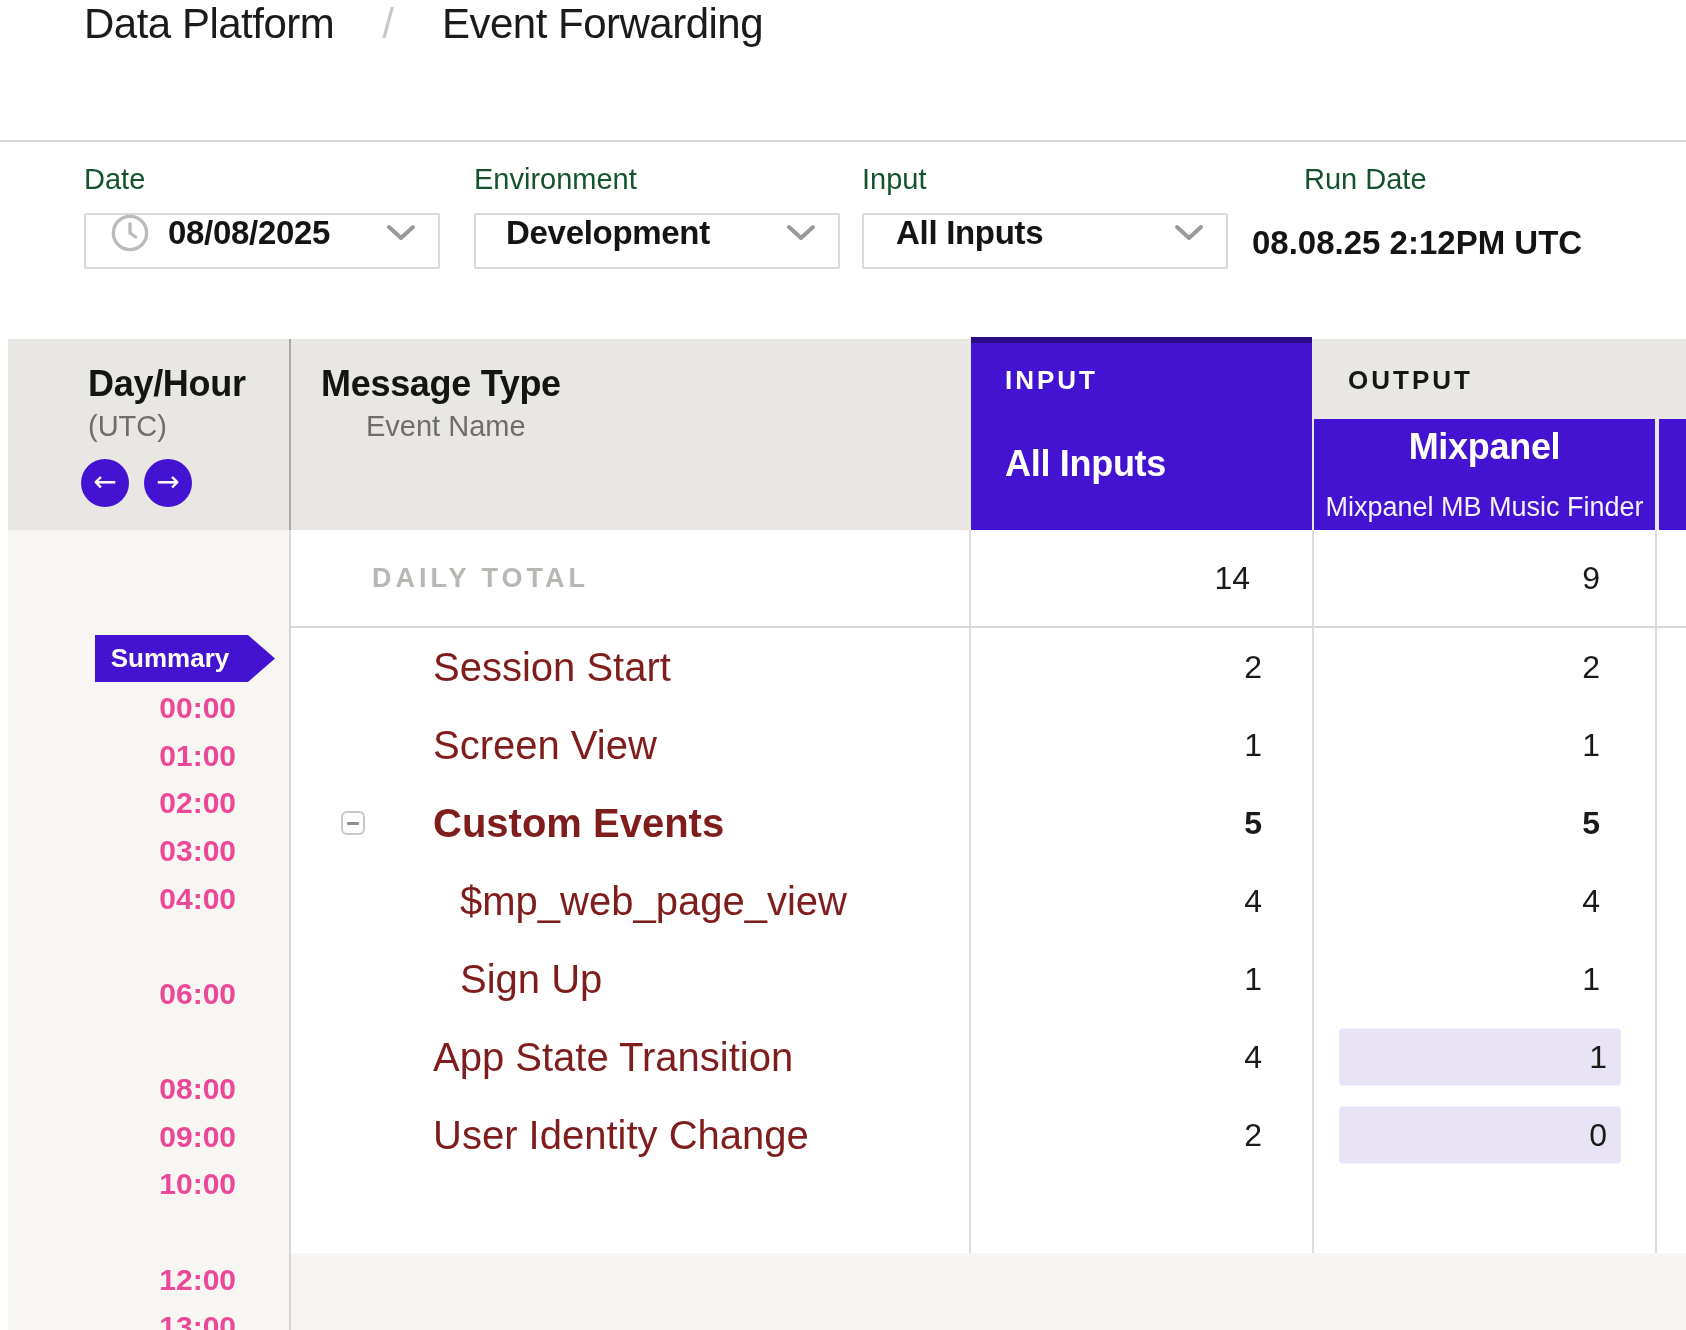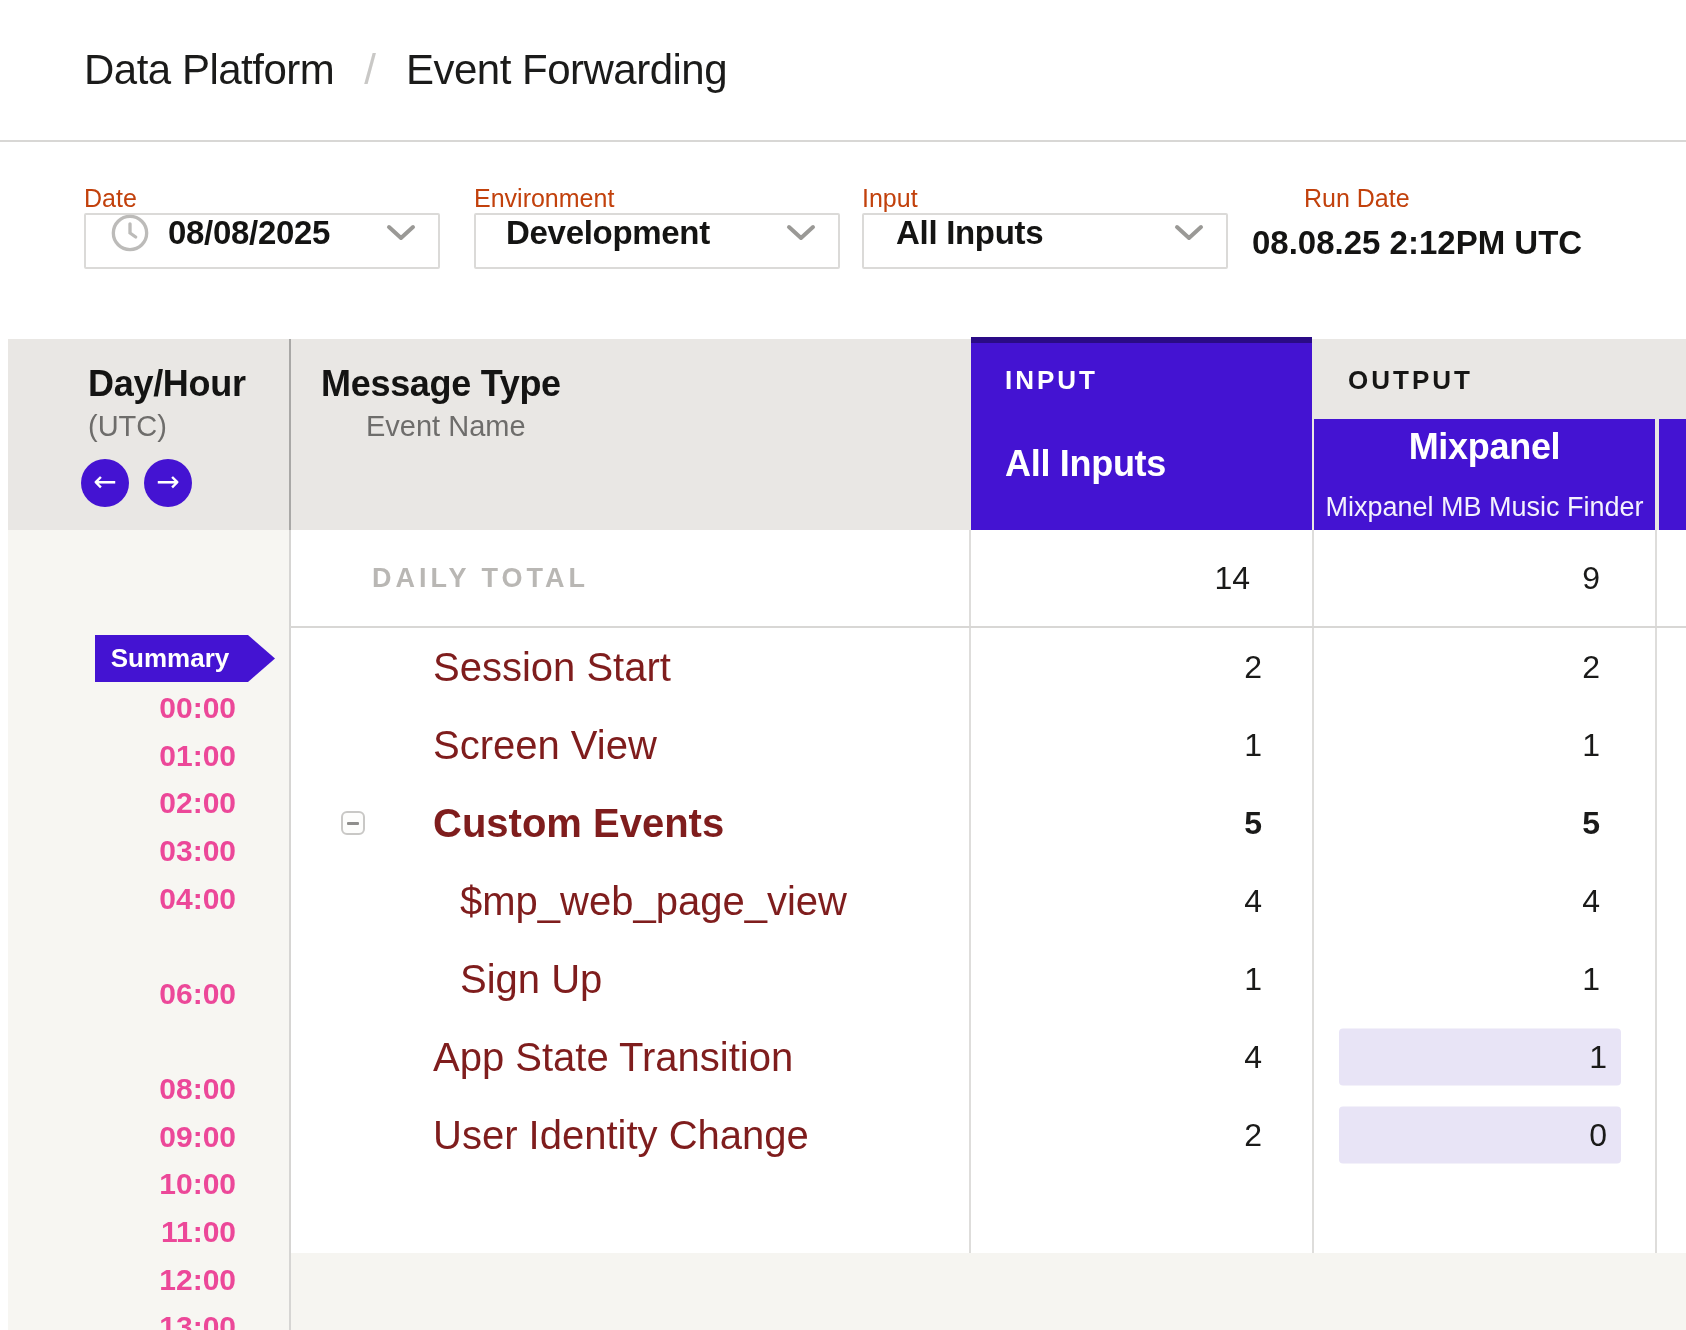--- a/index.html
+++ b/index.html
@@ -4,26 +4,26 @@
 <style>
   html,body{margin:0;padding:0;background:#ffffff;}
   #root{
     position:relative;width:1686px;height:1330px;overflow:hidden;background:#ffffff;
     font-family:"Liberation Sans",sans-serif;color:#1d1d1c;
   }
   .abs{position:absolute;}
 
   
   .top-bar{left:0;top:0;width:1686px;height:140px;background:#fff;border-bottom:2px solid #d8d7d5;}
-  .breadcrumb{left:84px;top:0;height:140px;display:flex;align-items:center;gap:30px;}
+  .breadcrumb{left:84px;top:0;height:140px;display:flex;gap:48px;}
   .crumb{font-size:42px;font-weight:500;color:#1b1b1a;letter-spacing:-0.5px;}
   .crumb-sep{font-size:42px;font-weight:400;color:#c9c8c6;}
 
   
-  .filter-label{top:163px;font-size:25px;color:#c2410c;margin-top:21px;}
+  .filter-label{top:163px;font-size:29px;color:#14532d;}
   .filter-box{top:213px;height:56px;background:#fff;border:2px solid #dbdad8;border-radius:2px;
     display:flex;align-items:center;box-sizing:border-box;padding:0 22px 16px 24px;cursor:pointer;}
   .filter-value{font-size:33px;font-weight:700;color:#141413;letter-spacing:-0.3px;}
   .chev{margin-left:auto;display:flex;align-items:center;}
   .run-date-value{left:1252px;top:224px;font-size:33px;font-weight:700;color:#141413;}
 
   
   .header-band{left:8px;top:339px;width:1678px;height:191px;background:#e9e7e4;}
   .hdr-title{font-size:36px;font-weight:700;color:#141413;letter-spacing:-0.3px;}
   .hdr-sub{font-size:29px;color:#6e6d6b;}
@@ -254,18 +254,17 @@
     </div>
   <div class="hour-item" style="top: 154px;">00:00</div>
       <div class="hour-item" style="top: 201.64px;">01:00</div>
       <div class="hour-item" style="top: 249.28px;">02:00</div>
       <div class="hour-item" style="top: 296.92px;">03:00</div>
       <div class="hour-item" style="top: 344.56px;">04:00</div>
       <div class="hour-item" style="top: 439.84px;">06:00</div>
       <div class="hour-item" style="top: 535.12px;">08:00</div>
       <div class="hour-item" style="top: 582.76px;">09:00</div>
       <div class="hour-item" style="top: 630.4px;">10:00</div>
-      <div class="hour-item" style="top: 678.04px;">11:00</div>
       <div class="hour-item" style="top: 725.68px;">12:00</div>
       <div class="hour-item" style="top: 773.32px;">13:00</div>
     </div>
 
 </div>
 
 </body></html>

